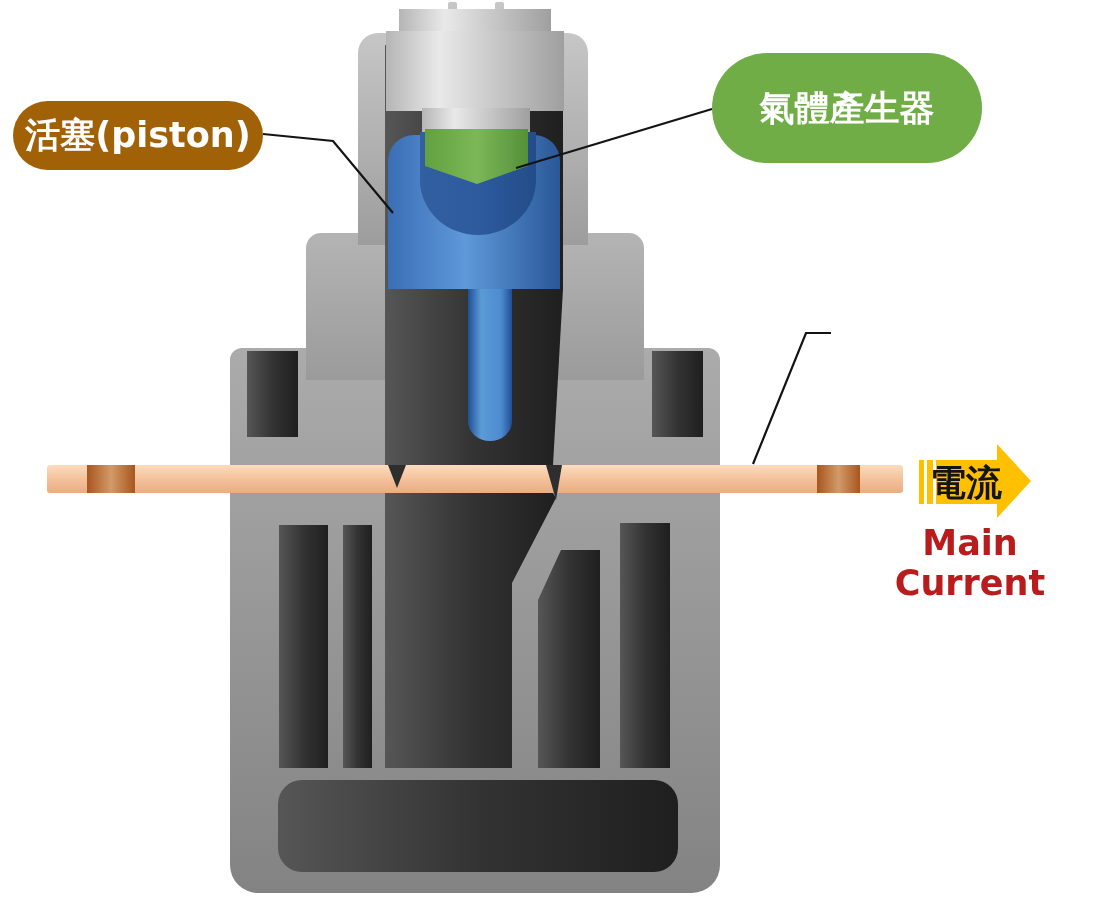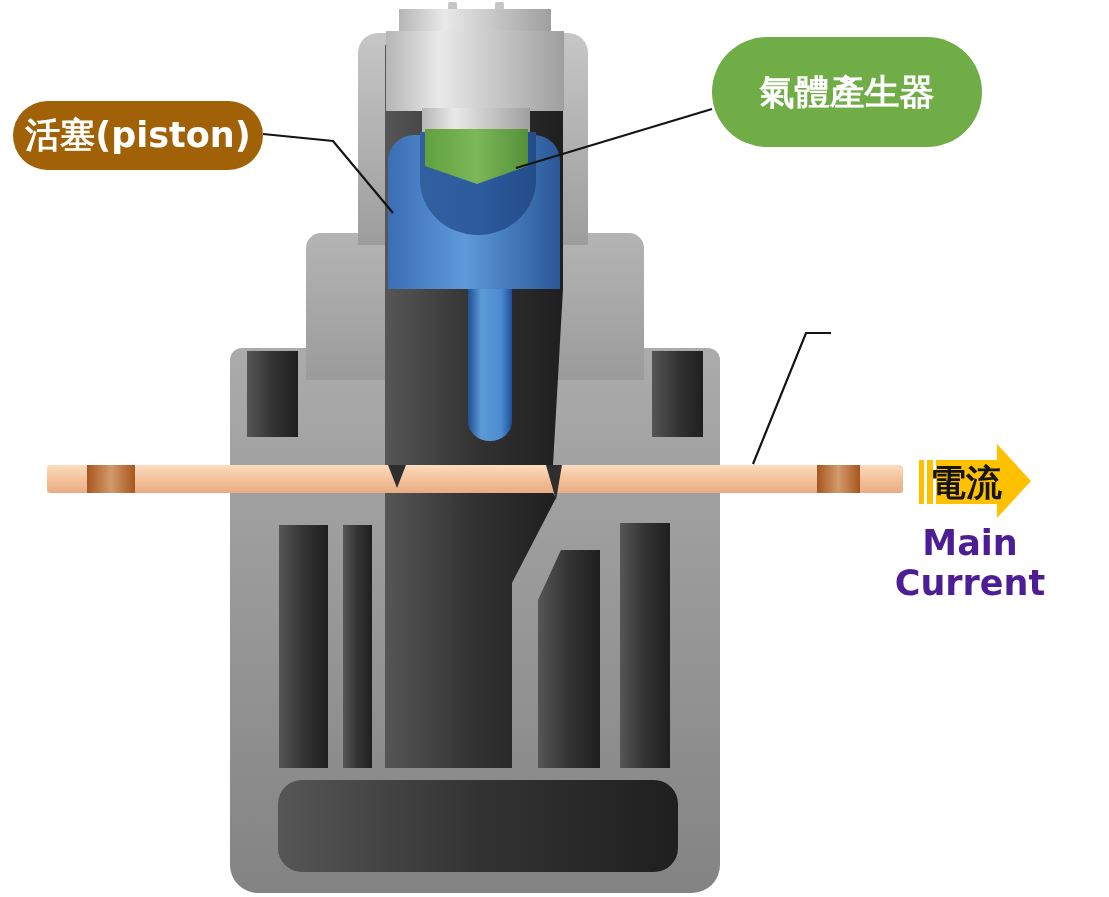--- a/index.html
+++ b/index.html
@@ -10,31 +10,31 @@
   .stage svg { position:absolute; left:0; top:0; display:block; }
   .pill {
     position:absolute; display:flex; align-items:center; justify-content:center;
     color:#ffffff; font-weight:700; text-align:center; white-space:nowrap;
   }
   .pill-piston {
     left:13px; top:101px; width:250px; height:69px;
     border-radius:35px; background:#a16207; font-size:35px;
   }
   .pill-mgg {
-    left:712px; top:37px; width:270px; height:110px;
+    left:712px; top:53px; width:270px; height:110px;
     border-radius:55px; background:#70AD47; font-size:35px;
     flex-direction:column; line-height:1.22;
   }
   .pill-busbar {
     left:832px; top:295px; width:258px; height:70px;
     border-radius:35px; background:#ED7D31; font-size:35px;
   }
   .main-current {
     position:absolute; left:850px; top:523px; width:240px;
-    text-align:center; font-size:35px; font-weight:600; color:#4c1d95;
+    text-align:center; font-size:35px; font-weight:600; color:#b91c1c;
   }
   .arrow-label-svg { font-size:36px; font-weight:700; }
 </style>
 </head>
 <body>
 
 <div class="stage">
 
   <svg width="1109" height="897" viewBox="0 0 1109 897">
     <defs>

